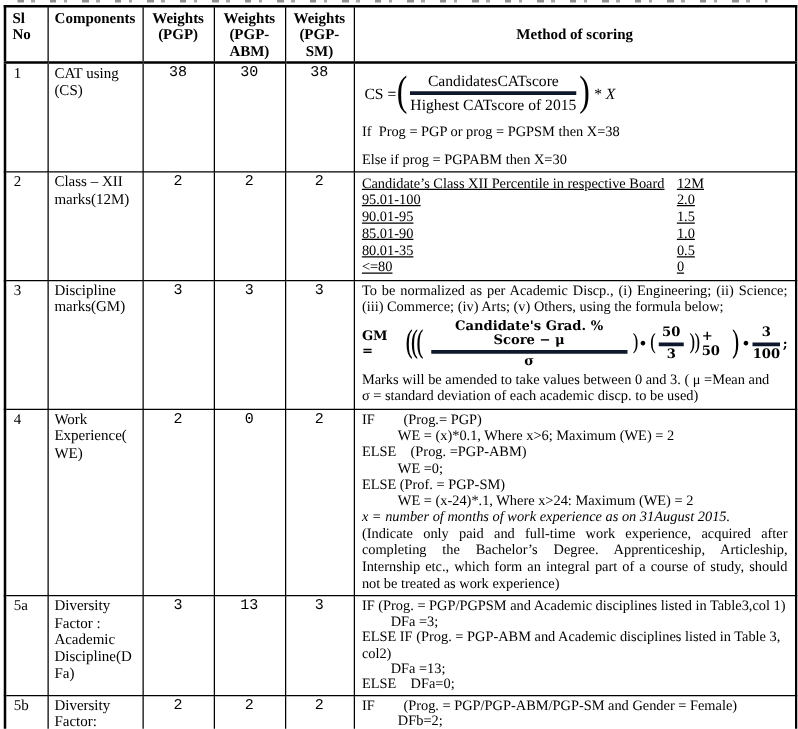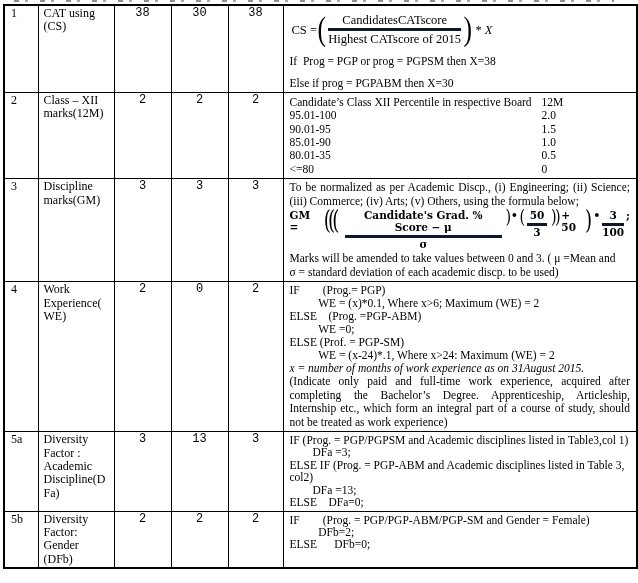--- a/index.html
+++ b/index.html
@@ -30,27 +30,27 @@
   .formula-row{display:flex;align-items:center;margin:5px 0 2px 2px;font-size:12.5px;}
   .bigp{font-size:34px;font-weight:400;line-height:.85;transform:scaleX(.75);margin:0 -1px;}
   .frac{display:inline-block;text-align:center;margin:0 2px;vertical-align:middle;}
   .frac .fr-num{display:block;border-bottom:3px solid #0f172a;padding:0 5px 1px;}
   .frac .fr-den{display:block;padding-top:1px;}
   .mult{margin-left:3px;}
   .var-x{font-style:italic;margin-left:3px;}
   .cond-line{white-space:pre;margin-top:9px;}
 
   
-  .scale-block{line-height:13.4px;padding-top:1px;}
+  .scale-block{line-height:13.4px;padding-top:1px;text-decoration:underline;}
   .scale-row{display:grid;grid-template-columns:252px 1fr;}
   .scale-row .v{text-align:left;}
 
   
   .gm-intro{text-align:justify;line-height:13.5px;}
-  .gm-formula{display:flex;font-weight:bold;font-size:10.5px;margin:2px 0 2px 0;font-family:"DejaVu Serif",serif;}
+  .gm-formula{display:flex;align-items:center;font-weight:bold;font-size:10.5px;margin:2px 0 2px 0;font-family:"DejaVu Serif",serif;}
   .gm-formula .gp-big{font-size:26px;font-weight:400;line-height:.8;transform:scaleX(.7);letter-spacing:-4px;margin-right:3px;}
   .gm-formula .gp-med{font-size:18px;font-weight:400;line-height:.8;transform:scaleX(.8);letter-spacing:-2px;margin:0 1px;}
   .gm-formula .frac .fr-num{padding:0 3px 1px;}
   .gm-note{line-height:13.5px;white-space:pre-line;}
 
   
   .logic{white-space:pre-wrap;line-height:13px;}
   .r5a-m .logic{line-height:12.4px;}
   .r5b-m .logic{line-height:12.4px;}
   .x-note{font-style:italic;line-height:13px;}
@@ -65,20 +65,34 @@
   <colgroup>
     <col style="width:34px">
       <col style="width:76px">
       <col style="width:57px">
     <col style="width:57px">
       <col style="width:55px">
       <col style="width:354px">
   </colgroup>
 
   <tbody>
+      <tr class="hdr">
+    <th class="sl">Sl
+No</th>
+    <th>Components</th>
+    <th>Weights
+(PGP)</th>
+    <th>Weights
+(PGP-
+ABM)</th>
+    <th>Weights
+(PGP-
+SM)</th>
+    <th class="method-h">Method of scoring</th>
+  </tr>
 
   <tr class="r1">
     <td class="sl-cell">1</td>
     <td class="comp-cell">CAT using
 (CS)</td>
     <td class="num-cell">38</td>
     <td class="num-cell">30</td>
     <td class="num-cell">38</td>
     <td class="method-cell">
       <div class="formula-row">

